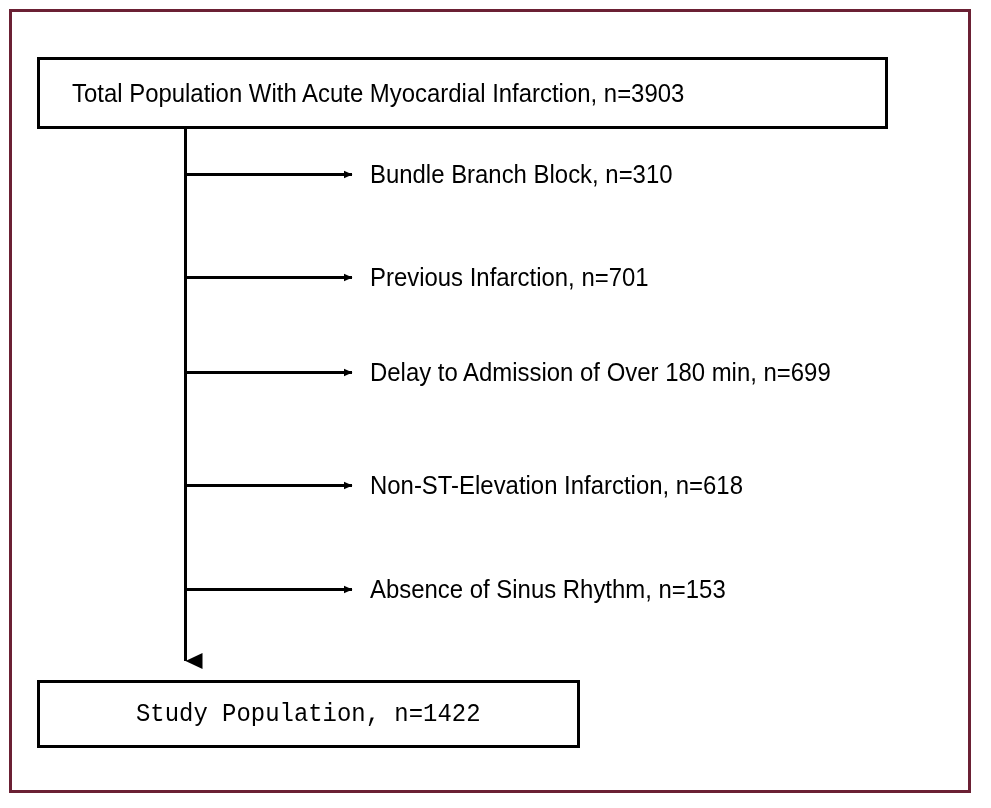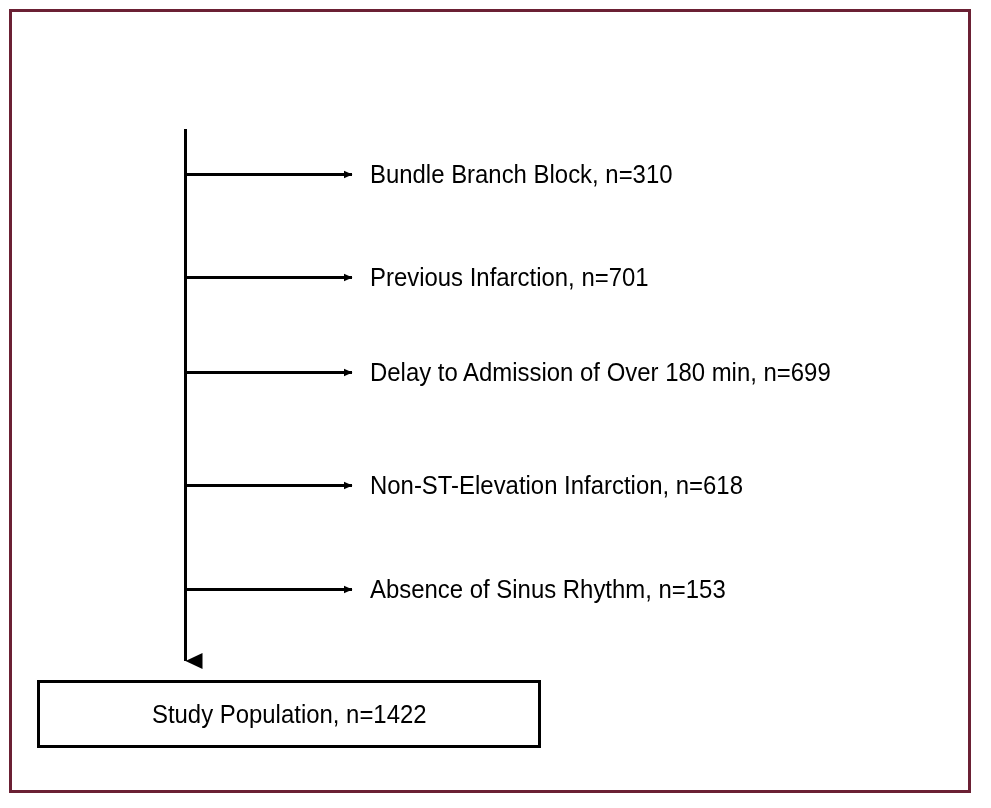--- a/index.html
+++ b/index.html
@@ -52,23 +52,24 @@
     left: 37px;
     top: 57px;
     width: 851px;
     height: 72px;
     justify-content: flex-start;
     padding-left: 32px;
   }
   #box-study {
     left: 37px;
     top: 680px;
-    width: 504px;
+    width: 543px;
     height: 68px;
     justify-content: center;
+    font-family: Liberation Mono, monospace;
   }
   .box-label {
     font-size: 26px;
     letter-spacing: 0px;
     line-height: 1;
     font-stretch: condensed;
     transform: scaleX(0.92);
     transform-origin: left center;
   }
   #box-study .box-label {
@@ -104,20 +105,23 @@
 
     <line x1="185.5" y1="129" x2="185.5" y2="661" stroke="#000000" stroke-width="3" marker-end="url(#arrow-down)"></line>
 
     <line x1="185.5" y1="174.5" x2="352" y2="174.5" stroke="#000000" stroke-width="3" marker-end="url(#arrow-right)"></line>
     <line x1="185.5" y1="277.5" x2="352" y2="277.5" stroke="#000000" stroke-width="3" marker-end="url(#arrow-right)"></line>
     <line x1="185.5" y1="372.5" x2="352" y2="372.5" stroke="#000000" stroke-width="3" marker-end="url(#arrow-right)"></line>
     <line x1="185.5" y1="485.5" x2="352" y2="485.5" stroke="#000000" stroke-width="3" marker-end="url(#arrow-right)"></line>
     <line x1="185.5" y1="589.5" x2="352" y2="589.5" stroke="#000000" stroke-width="3" marker-end="url(#arrow-right)"></line>
   </svg>
 
+  <div class="flow-box" id="box-total">
+    <span class="box-label">Total Population With Acute Myocardial Infarction, n=3903</span>
+  </div>
 
   <span class="branch-label" style="left:370px; top:161px;">Bundle Branch Block, n=310</span>
 
   <span class="branch-label" style="left:370px; top:264px;">Previous Infarction, n=701</span>
 
   <span class="branch-label" style="left:370px; top:359px;">Delay to Admission of Over 180 min, n=699</span>
 
   <span class="branch-label" style="left:370px; top:472px;">Non-ST-Elevation Infarction, n=618</span>
 
   <span class="branch-label" style="left:370px; top:576px;">Absence of Sinus Rhythm, n=153</span>

